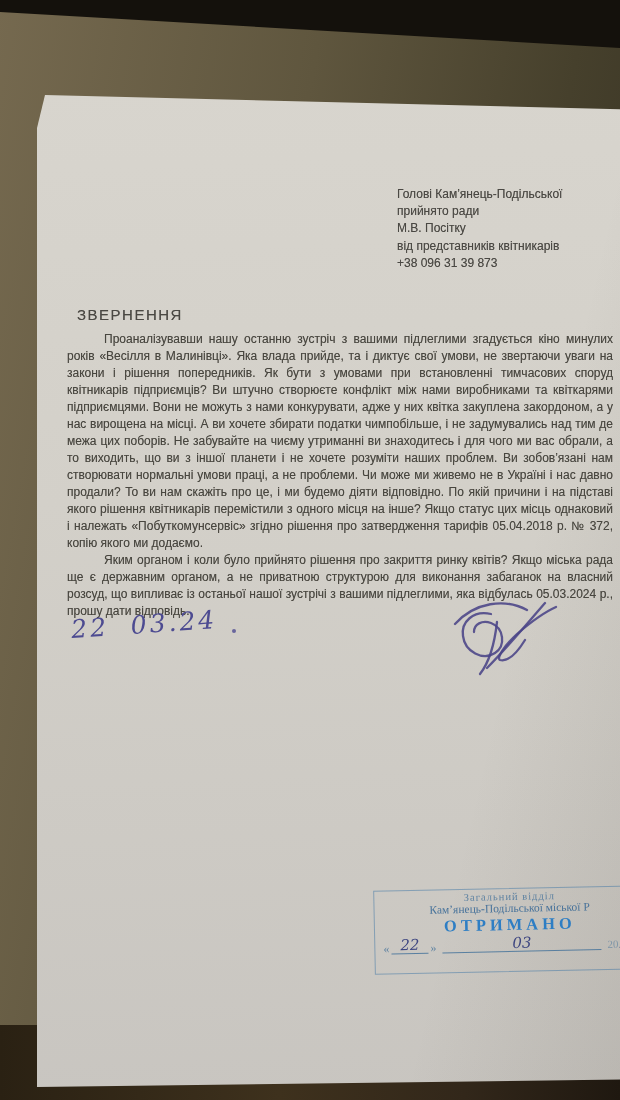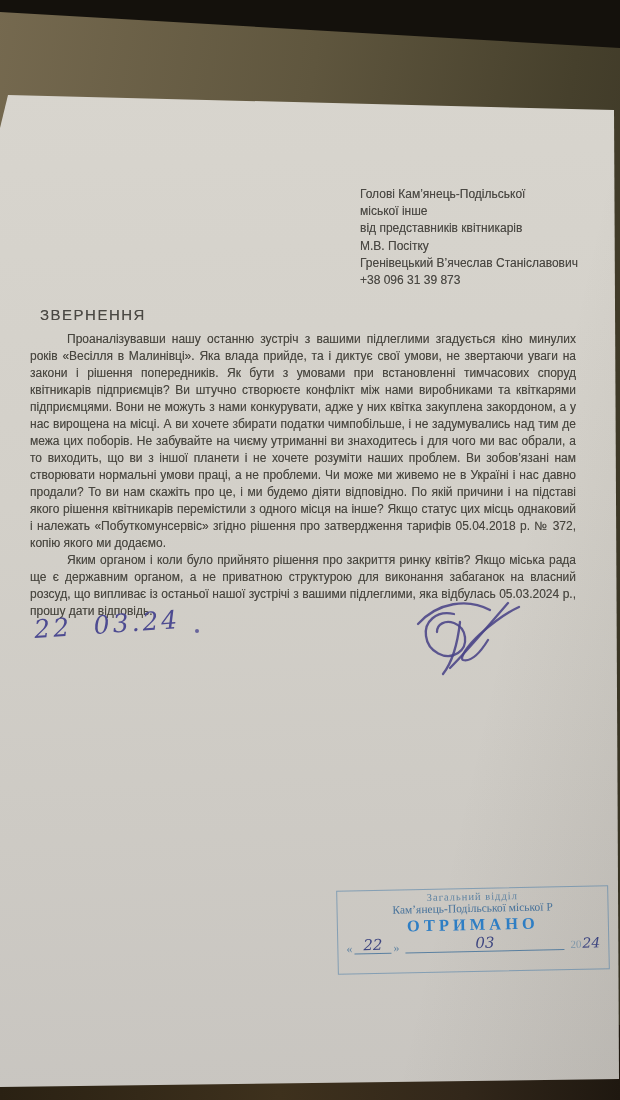--- a/index.html
+++ b/index.html
@@ -26,20 +26,21 @@
     clip-path:polygon(0 0,620px 0,620px 48px,0 12px);
   }
 
   
   .paper{
     position:absolute;inset:0;
     clip-path:polygon(8px 95px,614px 110px,619px 1079px,0px 1087px,0px 128px);
     background:
       linear-gradient(283deg,rgba(60,55,45,.10) 0%,rgba(60,55,45,0) 26%),
       linear-gradient(178deg,#d9d6cf 0%,#d3d0c9 45%,#c8c5c0 100%);
+    margin-left: 37px;
   }
 
   
   .recipient{
     position:absolute;left:360px;top:186px;
     font-size:12px;line-height:17.2px;color:#4a4843;
     text-shadow:0 0 .6px rgba(74,72,67,.55);
   }
   .doc-title{
     position:absolute;left:40px;top:306px;width:546px;
@@ -100,24 +101,23 @@
 
 <div class="photo">
   <div class="desk"></div>
   <div class="desk-bottom"></div>
   <div class="shelf-shadow"></div>
 
   <div class="paper">
 
     <div class="recipient">
       <div>Голові Кам’янець-Подільської</div>
-      <div>міської інше</div>
+      <div>прийнято ради</div>
+      <div>М.В. Посітку</div>
       <div>від представників квітникарів</div>
-      <div>М.В. Посітку</div>
-      <div>Гренівецький В’ячеслав Станіславович</div>
       <div>+38 096 31 39 873</div>
     </div>
 
     <div class="doc-title">ЗВЕРНЕННЯ</div>
 
     <div class="body-flow">
       <p>Проаналізувавши нашу останню зустріч з вашими підлеглими згадується кіно минулих років «Весілля в Малинівці». Яка влада прийде, та і диктує свої умови, не звертаючи уваги на закони і рішення попередників. Як бути з умовами при встановленні тимчасових споруд квітникарів підприємців? Ви штучно створюєте конфлікт між нами виробниками та квіткарями підприємцями. Вони не можуть з нами конкурувати, адже у них квітка закуплена закордоном, а у нас вирощена на місці. А ви хочете збирати податки чимпобільше, і не задумувались над тим де межа цих поборів. Не забувайте на чиєму утриманні ви знаходитесь і для чого ми вас обрали, а то виходить, що ви з іншої планети і не хочете розуміти наших проблем. Ви зобов’язані нам створювати нормальні умови праці, а не проблеми. Чи може ми живемо не в Україні і нас давно продали? То ви нам скажіть про це, і ми будемо діяти відповідно. По якій причини і на підставі якого рішення квітникарів перемістили з одного місця на інше? Якщо статус цих місць однаковий і належать «Побуткомунсервіс» згідно рішення про затвердження тарифів 05.04.2018 р. № 372, копію якого ми додаємо.</p>
       <p>Яким органом і коли було прийнято рішення про закриття ринку квітів? Якщо міська рада ще є державним органом, а не приватною структурою для виконання забаганок на власний розсуд, що випливає із останьої нашої зустрічі з вашими підлеглими, яка відбулась 05.03.2024 р., прошу дати відповідь.</p>
     </div>
 

